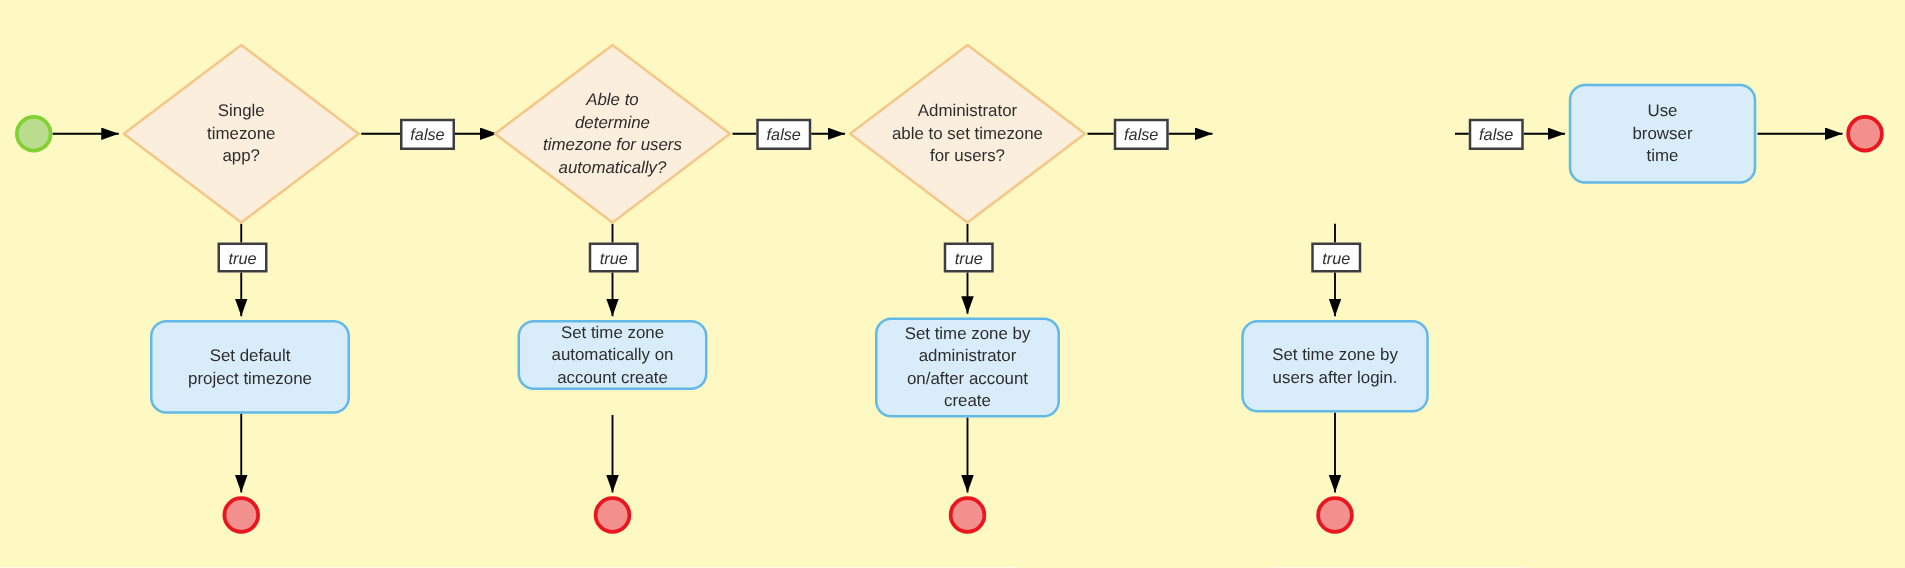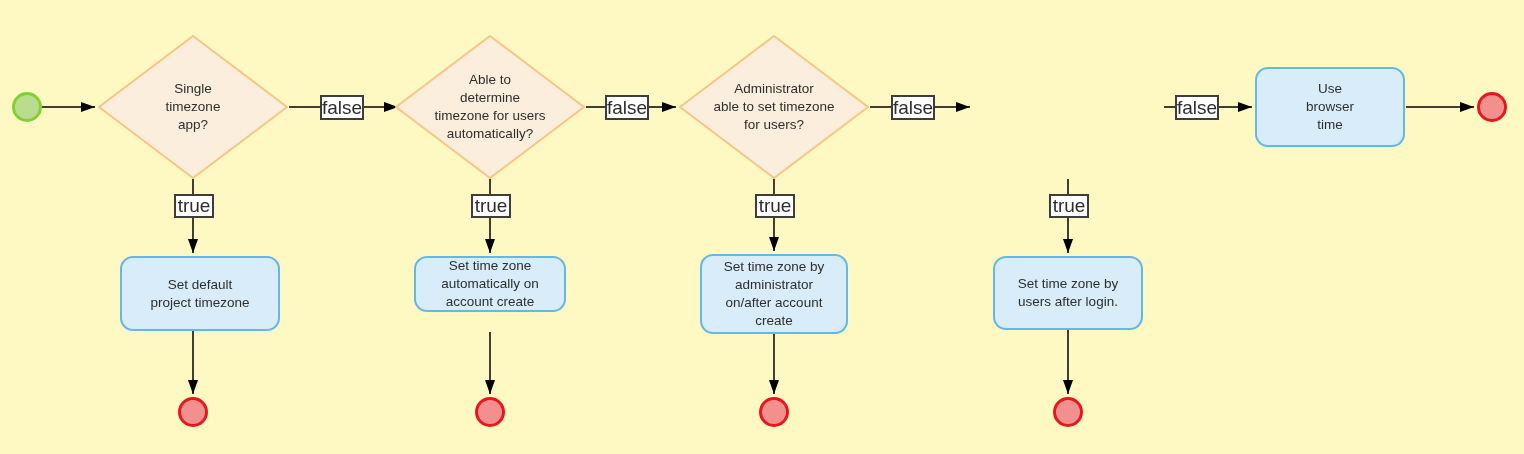--- a/index.html
+++ b/index.html
@@ -66,23 +66,24 @@
   }
   .edge-label{
     position:absolute;
     z-index:3;
     box-sizing:border-box;
     background:#ffffff;
     border:2px solid var(--label-border);
     display:flex;
     align-items:center;
     justify-content:center;
-    font-size:19px;
+    font-size:13px;
     color:var(--text-color);
     height:25px;
+    font-style:italic;
   }
   .false-label{width:44px;top:95px;}
   .true-label{width:40px;top:194px;height:24px;}
 </style>
 </head>
 <body>
 
 <div class="canvas">
 
   <svg class="connectors" width="1524" height="454" viewBox="0 0 1524 454">
@@ -115,21 +116,21 @@
 
   <div class="node" style="left:98px;top:35px;width:190px;height:144px;">
     <svg class="diamond-svg" width="190" height="144" viewBox="0 0 190 144">
       <polygon points="95,1 189,72 95,143 1,72" fill="var(--decision-fill)" stroke="var(--decision-border)" stroke-width="2"></polygon>
     </svg>
     <div class="node-text">Single
 timezone
 app?</div>
   </div>
 
-  <div class="node" style="left:395px;top:35px;width:190px;height:144px;">
+  <div class="node" style="left:395px;top:35px;width:190px;height:144px;font-style:italic;">
     <svg class="diamond-svg" width="190" height="144" viewBox="0 0 190 144">
       <polygon points="95,1 189,72 95,143 1,72" fill="var(--decision-fill)" stroke="var(--decision-border)" stroke-width="2"></polygon>
     </svg>
     <div class="node-text">Able to
 determine
 timezone for users
 automatically?</div>
   </div>
 
   <div class="node" style="left:679px;top:35px;width:190px;height:144px;">

